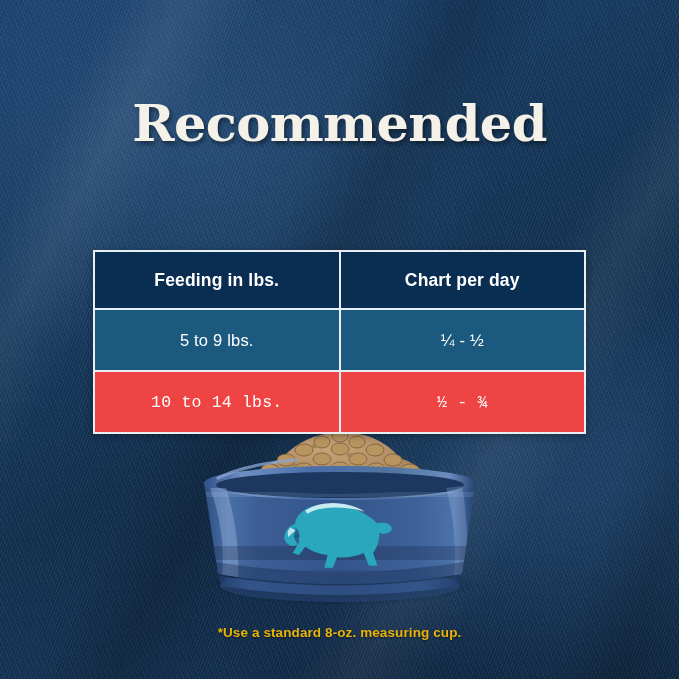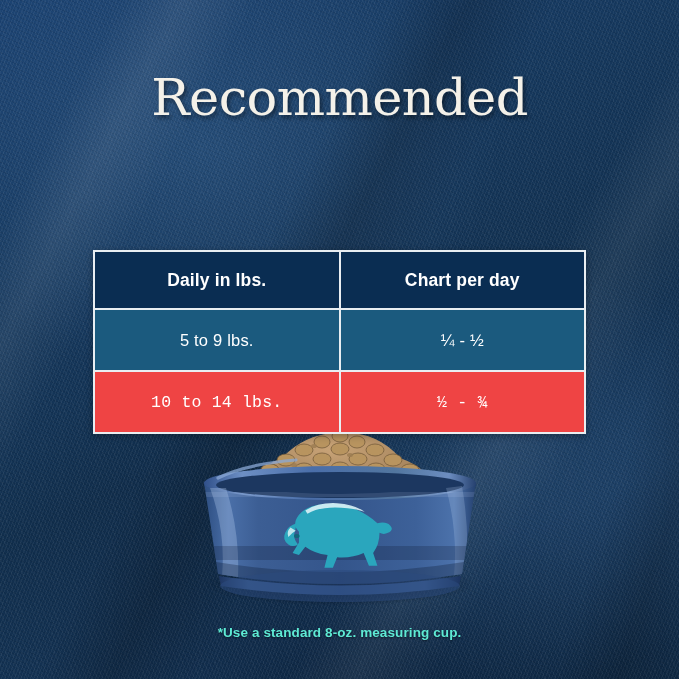--- a/index.html
+++ b/index.html
@@ -45,26 +45,26 @@
     background:
       linear-gradient(118deg, rgba(255,255,255,0.00) 18%, rgba(255,255,255,0.07) 23%, rgba(255,255,255,0.00) 29%),
       linear-gradient(118deg, rgba(0,0,0,0.00) 40%, rgba(0,0,0,0.16) 46%, rgba(0,0,0,0.00) 53%),
       linear-gradient(122deg, rgba(255,255,255,0.00) 62%, rgba(255,255,255,0.06) 67%, rgba(255,255,255,0.00) 73%),
       linear-gradient(108deg, rgba(0,0,0,0.00) 80%, rgba(0,0,0,0.14) 86%, rgba(0,0,0,0.00) 93%);
   }
 
   
   #title {
     position: absolute;
-    top: 67px;
+    top: 92px;
     left: 0;
     width: 679px;
     text-align: center;
     font-family: "DejaVu Serif", "Liberation Serif", serif;
-    font-weight: 400;
+    font-weight: 700;
     font-size: 51px;
     line-height: 62px;
     letter-spacing: -0.6px;
     color: #f4f1e9;
     text-shadow: 2px 3px 4px rgba(0,0,0,0.45);
     z-index: 4;
   }
   #title .line { display: block; white-space: nowrap; }
 
   
@@ -114,39 +114,39 @@
 
   
   #footnote {
     position: absolute;
     top: 625px;
     left: 0;
     width: 679px;
     text-align: center;
     font-size: 13.5px;
     font-weight: 700;
-    color: #5eead4;
+    color: #eab308;
     letter-spacing: 0.1px;
     text-shadow: 0 1px 2px rgba(0,0,0,0.5);
     z-index: 5;
   }
 </style>
 </head>
 <body>
 
 <div id="bg"></div>
 
 <h1 id="title">
   <span class="line">Recommended</span>
 </h1>
 
 <table id="feeding-table">
   <thead>
     <tr>
-      <th>Daily in lbs.</th>
+      <th>Feeding in lbs.</th>
       <th>Chart per day</th>
     </tr>
   </thead>
   <tbody>
     <tr class="row-a">
       <td>5 to 9 lbs.</td>
       <td>¼ - ½</td>
     </tr>
     <tr class="row-b">
       <td>10 to 14 lbs.</td>

